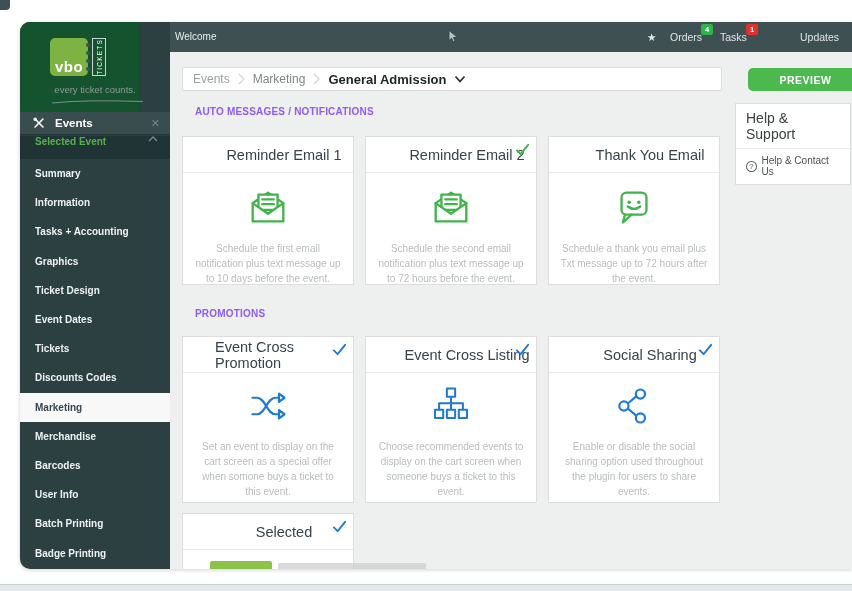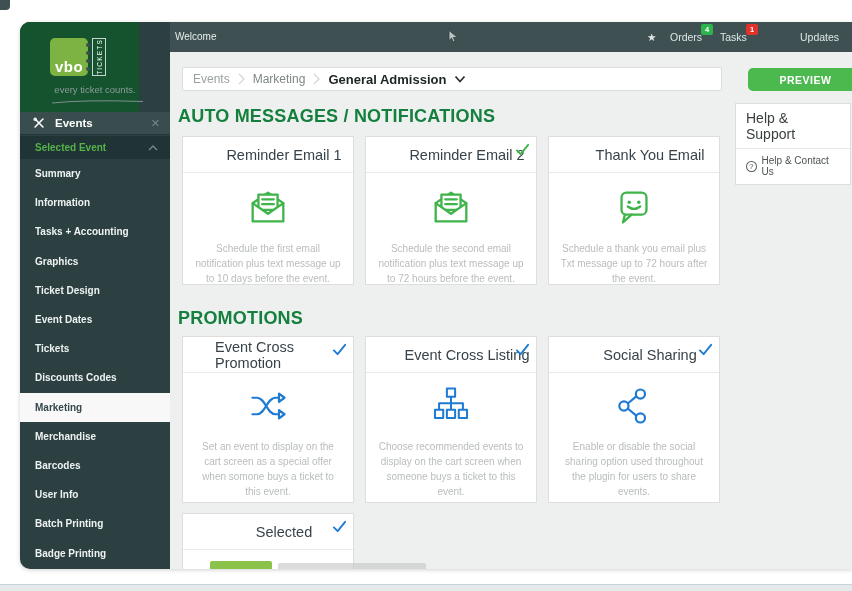--- a/index.html
+++ b/index.html
@@ -35,21 +35,21 @@
   .tagline { position:absolute; left:0; top:62px; width:150px; text-align:center; font-size:9.5px; color:#8b9c9c; }
   .swoosh { position:absolute; left:30px; top:77px; }
 
   .side-head { position:absolute; left:0; top:90px; width:150px; height:23px; background:#3a4d4e;
                border-bottom:1px solid #243637; display:flex; align-items:center; }
   .side-head .tools { margin-left:12px; display:flex; }
   .side-head .ttl { margin-left:9px; font-size:11.5px; font-weight:bold; color:#fff; }
   .side-head .close { margin-left:auto; margin-right:10px; font-size:11px; color:#74898a; cursor:default; }
 
   .sel-event { position:absolute; left:0; top:114px; width:150px; height:23px; background:#213435;
-               display:flex; align-items:center; }
+               display:flex; }
   .sel-event span.lbl { margin-left:15px; font-size:10px; font-weight:bold; color:#54b24a; }
   .sel-event .chev { margin-left:auto; margin-right:12px; display:flex; }
 
   .side-list { position:absolute; left:0; top:137px; width:150px; }
   .side-item { height:29.2px; display:flex; align-items:center; padding-left:15px; font-size:10px;
                font-weight:bold; color:#eef2f2; cursor:pointer; }
   .side-item.active { background:#f7f8f7; color:#37474f; }
 
   
   .content { position:absolute; left:150px; top:30px; width:682px; height:517px; background:#eef0ef; overflow:hidden; }
@@ -65,21 +65,21 @@
   .preview-btn { position:absolute; left:578px; top:16px; width:115px; height:23px; background:#4cb94f;
                  border:none; border-radius:5px; color:#fff; font-size:10.5px; font-weight:bold;
                  letter-spacing:.5px; font-family:"Liberation Sans", sans-serif; cursor:pointer; }
 
   .help-panel { position:absolute; left:565px; top:51px; width:116px; background:#fff; border:1px solid #ddd; }
   .help-title { padding:6px 10px; font-size:14px; color:#3a4040; border-bottom:1px solid #e7e7e7; }
   .help-link { padding:6px 10px 7px; font-size:10px; color:#4a5151; display:flex; align-items:center; cursor:pointer; }
   .q-icon { width:11px; height:11px; border:1px solid #5a6161; border-radius:50%; font-size:8px; line-height:10px;
             text-align:center; margin-right:5px; color:#5a6161; }
 
-  .sec-heading { position:absolute; left:8px; font-size:18px; font-weight:bold; color:#15803d; letter-spacing:.2px; }
+  .sec-heading { position:absolute; left:25px; font-size:10px; font-weight:bold; color:#8b5cf6; letter-spacing:.2px; }
   .h1 { top:54px; } .h2 { top:256px; }
 
   .card { position:absolute; width:172px; background:#fff; border:1px solid #dedede; }
   .row1 { top:84px; height:149px; } .row2 { top:284px; height:167px; }
   .c1 { left:12px; } .c2 { left:195px; } .c3 { left:378px; }
   .card-discounts { left:12px; top:461px; height:160px; }
   .card-title { position:relative; height:36px; border-bottom:1px solid #e9e9e9; display:flex;
                 align-items:center; justify-content:center; font-size:14.5px; color:#37424a;padding-left:32px; }
   .check { position:absolute; top:5px; right:6px; }
   .card-body { display:flex; flex-direction:column; align-items:center; padding:0 10px; }

